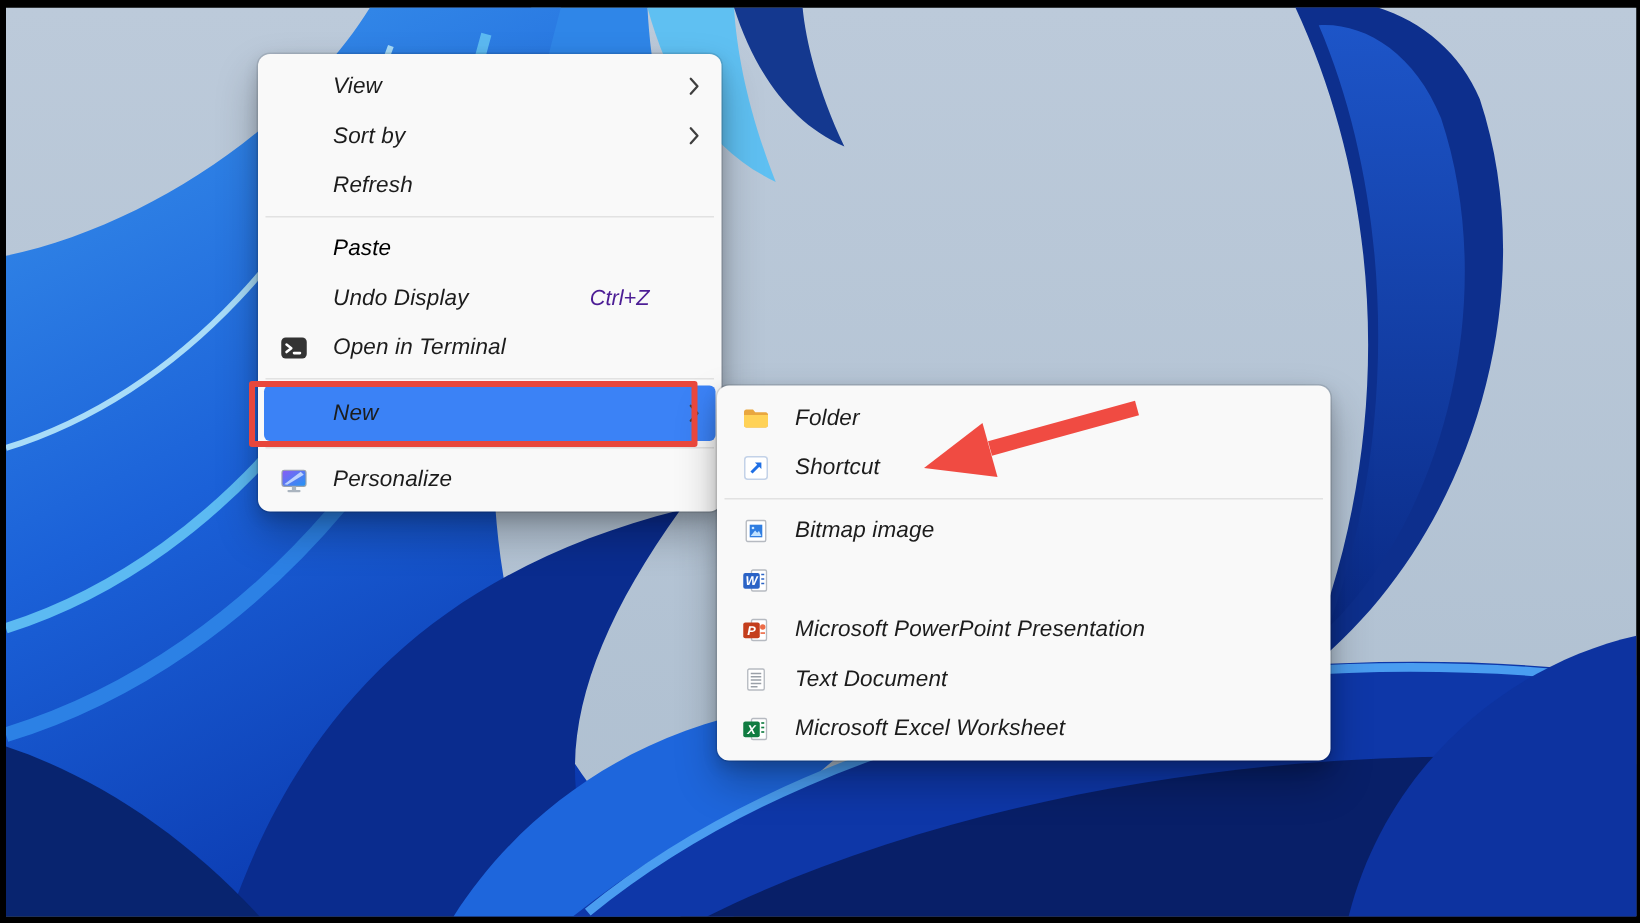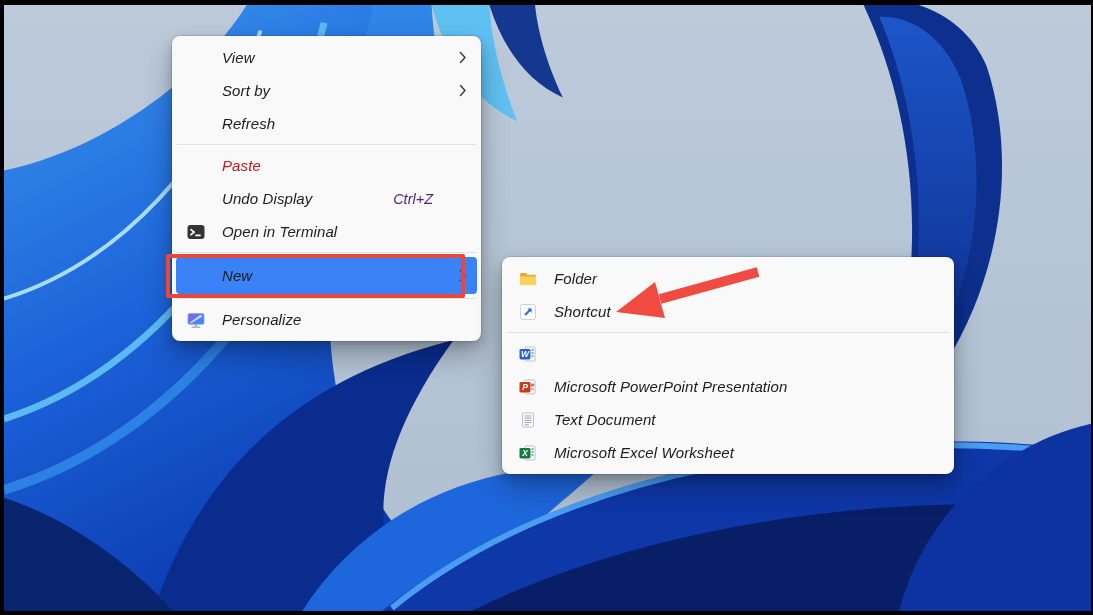--- a/index.html
+++ b/index.html
@@ -10,30 +10,30 @@
   }
   .wallpaper{position:absolute;left:4px;top:5px;width:1087px;height:606px;display:block;}
 
   
   .menu{
     position:absolute;background:#f9f9f9;border-radius:8px;
     box-shadow:0 0 0 1px rgba(0,0,0,0.10), 0 14px 28px rgba(0,0,0,0.28), 0 4px 10px rgba(0,0,0,0.16);
     padding:5px 4px;box-sizing:border-box;z-index:10;font-style:italic;
   }
   .main-menu{left:172px;top:36px;width:309px;}
-  .sub-menu{left:502px;top:257px;width:452px;z-index:20;}
+  .sub-menu{left:478px;top:257px;width:409px;z-index:20;}
   .mi{
     display:flex;align-items:center;height:33px;padding:0 10px;
     border-radius:4px;color:#1c1c1c;font-size:15px;cursor:default;
   }
   .mi .mi-icon{width:20px;height:20px;margin-right:16px;flex:0 0 20px;display:flex;align-items:center;justify-content:center;}
   .mi .mi-label{flex:1;white-space:nowrap;letter-spacing:.1px;}
   .mi .mi-shortcut{color:#4c1d95;font-size:14.5px;margin-right:24px;}
   .mi .mi-chevron{width:10px;display:flex;justify-content:flex-end;}
-  .mi.disabled{color:#b91c1c;}
+  .mi.disabled{color:#000000;}
   .mi.hl{background:#3b82f6;height:37px;}
   .menu-sep{height:1px;background:#e2e2e2;margin:4px 1px;}
   .sub-menu .mi{padding:0 12px;}
 
   
   .red-box{
     position:absolute;left:166px;top:254px;width:299px;height:44px;
     border:4px solid #e8473c;border-radius:2px;z-index:40;pointer-events:none;box-sizing:border-box;
   }
   .arrow-overlay{position:absolute;left:0;top:0;width:1093px;height:615px;z-index:50;pointer-events:none;}
@@ -188,20 +188,33 @@
         </svg>
       </span>
     <span class="mi-label">Shortcut</span>
 
     <span class="mi-chevron" style="width: 0px;"></span>
   </div>
     <div class="menu-sep"></div>
     <div class="mi">
     <span class="mi-icon">
         <svg width="20" height="20" viewBox="0 0 20 20">
+          <rect x="3.5" y="3" width="13" height="14" rx="1" fill="#fff" stroke="#b6bac1" stroke-width="0.9"></rect>
+          <rect x="5.8" y="5.8" width="8.4" height="8.4" fill="#2f7de1"></rect>
+     <polygon points="6.4,13.4 9.4,9.6 10.8,11.2 12,10 13.6,13.4" fill="#bfe0ff"></polygon>
+     <circle cx="8" cy="8" r="0.9" fill="#cfe8ff"></circle>
+        </svg>
+      </span>
+    <span class="mi-label">Bitmap image</span>
+
+    <span class="mi-chevron" style="width: 0px;"></span>
+  </div>
+    <div class="mi">
+    <span class="mi-icon">
+        <svg width="20" height="20" viewBox="0 0 20 20">
           <rect x="7" y="3" width="10" height="14" rx="1" fill="#fff" stroke="#b6bac1" stroke-width="0.9"></rect>
           <line x1="13.5" y1="6" x2="15.5" y2="6" stroke="#2b63c6" stroke-width="1.1"></line>
           <line x1="13.5" y1="9" x2="15.5" y2="9" stroke="#2b63c6" stroke-width="1.1"></line>
           <line x1="13.5" y1="12" x2="15.5" y2="12" stroke="#2b63c6" stroke-width="1.1"></line>
      <rect x="1.5" y="5" width="11" height="10.5" rx="1.4" fill="#2b63c6"></rect>
      <text x="7" y="13" text-anchor="middle" font-family="Liberation Sans, sans-serif" font-size="8.5" font-weight="bold" fill="#fff">W</text>
         </svg>
       </span>
 
     <span class="mi-chevron" style="width: 0px;"></span>

